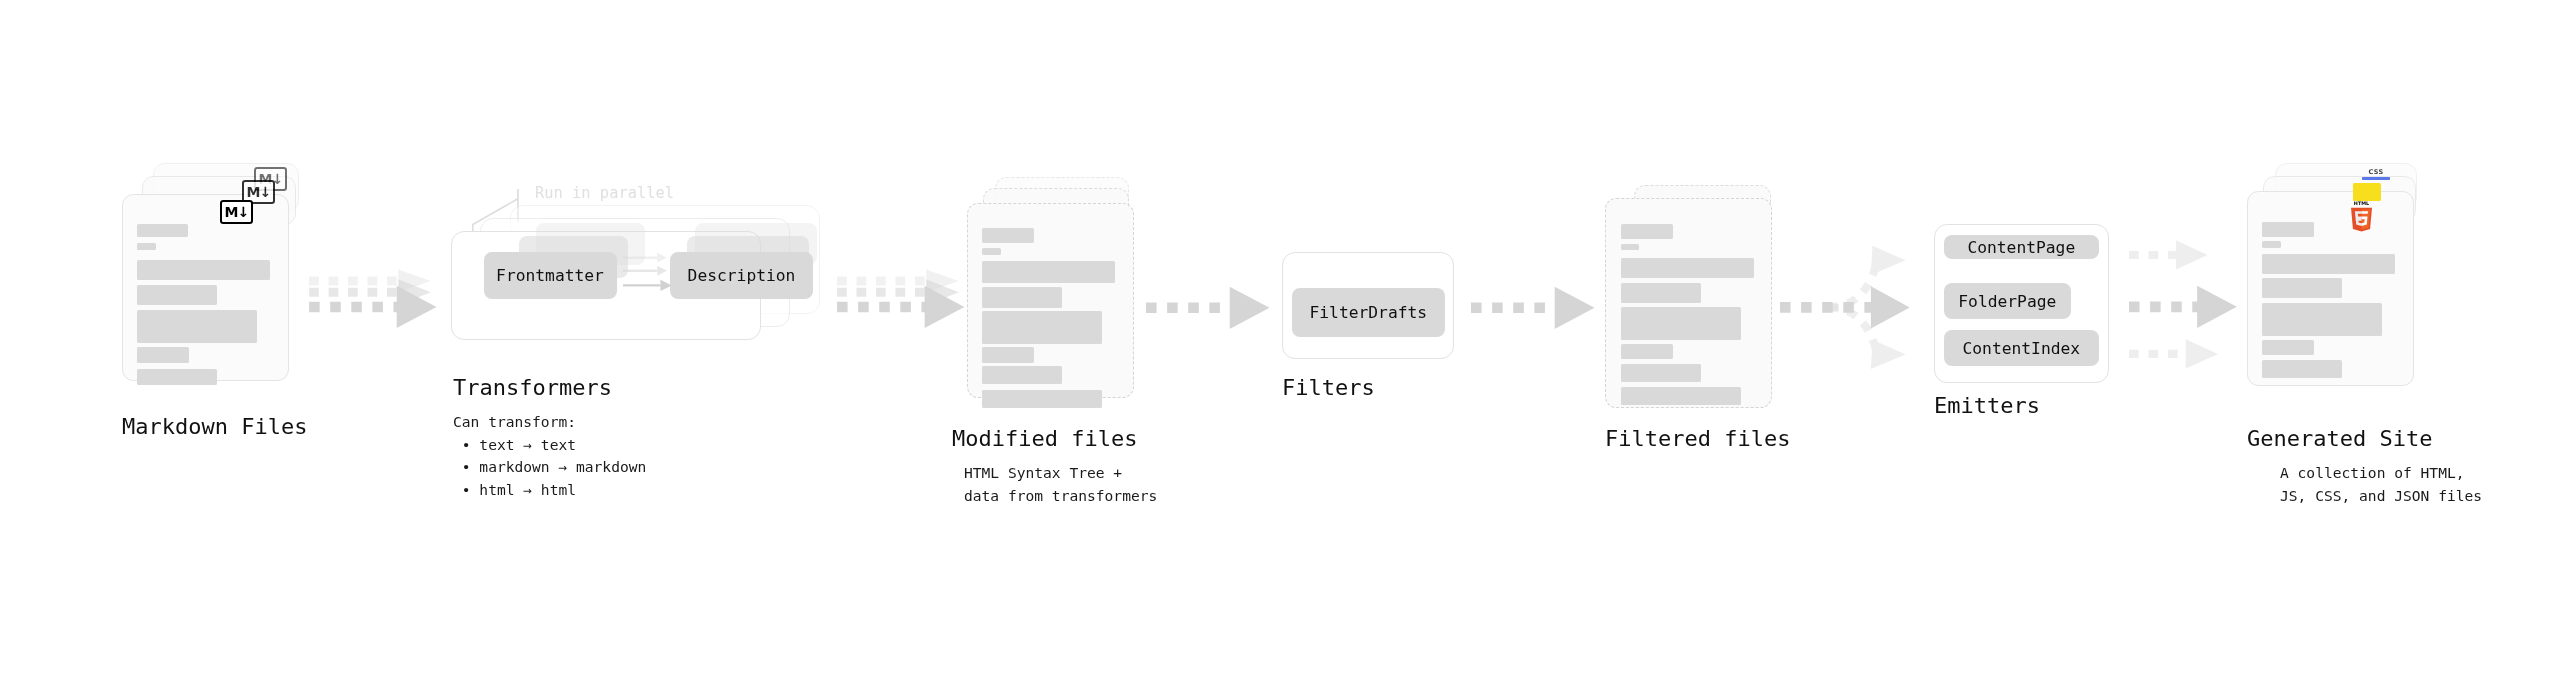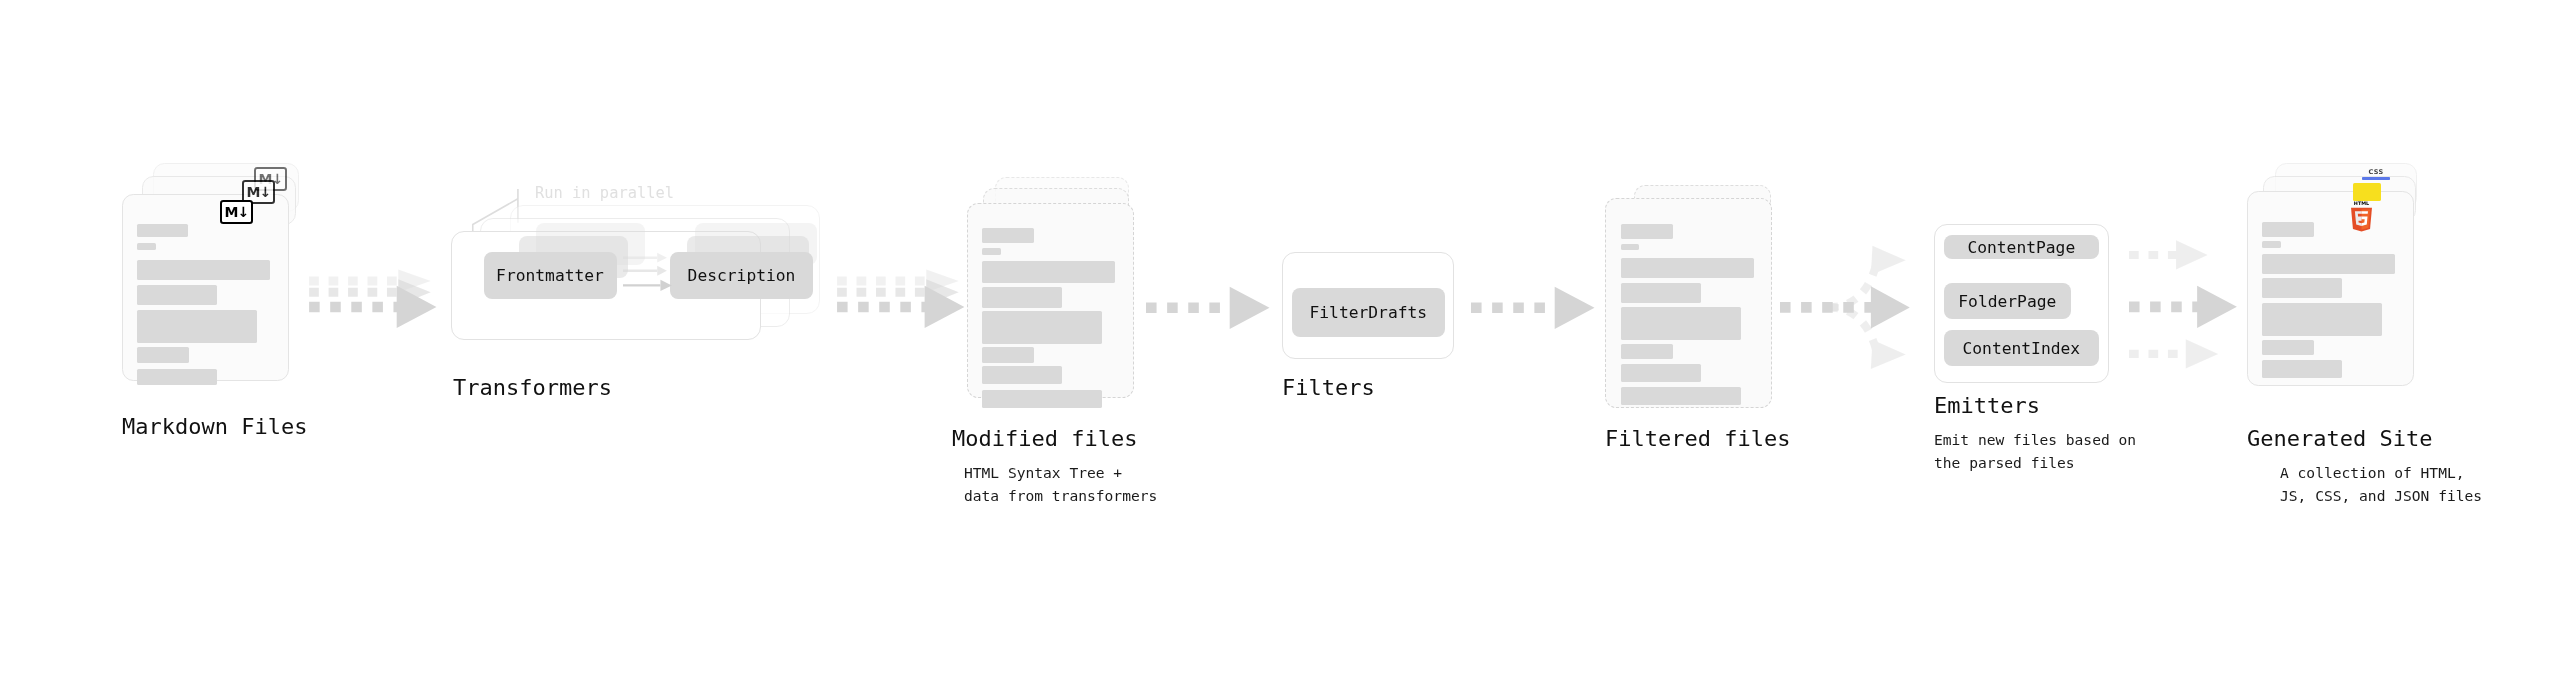--- a/index.html
+++ b/index.html
@@ -175,20 +175,24 @@
           <polygon points="42,18 54,24 42,30" fill="#d8d8d8"></polygon>
       </g>
       <g opacity="0.95">
         <line x1="0" y1="42" x2="46" y2="42" stroke="#cfcfcf" stroke-width="3"></line>
           <polygon points="46,35 60,42 46,49" fill="#cfcfcf"></polygon>
       </g>
     </svg>
   </div>
 
   <div class="stage-title" style="left:453px;top:375px;">Transformers</div>
+  <div class="stage-desc" style="left:453px;top:411px;">Can transform:
+ • text → text
+ • markdown → markdown
+ • html → html</div>
 
   <svg class="arrow-svg" style="left:837px;top:268px;" width="138" height="73" viewBox="0 0 170 90">
     <g opacity="0.32">
       <line x1="0" y1="16" x2="118" y2="16" stroke="#d5d5d5" stroke-width="11" stroke-dasharray="12 12"></line>
       <polygon points="110,2 150,16 110,30" fill="#d5d5d5"></polygon>
     </g>
     <g opacity="0.55">
       <line x1="0" y1="30" x2="118" y2="30" stroke="#d5d5d5" stroke-width="11" stroke-dasharray="12 12"></line>
       <polygon points="110,14 150,30 110,46" fill="#d5d5d5"></polygon>
     </g>
@@ -266,22 +270,20 @@
     </g>
   </svg>
 
   <div class="node" style="left:1934px;top:224px;">
     <div class="group-box" style="left:0px;top:0px;width:175px;height:159px;"></div>
     <div class="pill" style="left:9.8px;top:11.4px;width:155px;height:24px;">ContentPage</div>
     <div class="pill" style="left:9.8px;top:59px;width:127px;height:36px;">FolderPage</div>
     <div class="pill" style="left:9.8px;top:106px;width:155px;height:36px;">ContentIndex</div>
   </div>
   <div class="stage-title" style="left:1934px;top:393px;">Emitters</div>
-  <div class="stage-desc" style="left:1934px;top:429px;">Emit new files based on
-the parsed files</div>
 
   <svg class="arrow-svg" style="left:2129px;top:229px;" width="146" height="146" viewBox="0 0 180 180">
     <g opacity="0.38">
       <line x1="0" y1="32" x2="62" y2="32" stroke="#d5d5d5" stroke-width="10" stroke-dasharray="12 12"></line>
       <polygon points="58,14 97,32 58,50" fill="#d5d5d5"></polygon>
     </g>
     <g opacity="1">
       <line x1="0" y1="96" x2="88" y2="96" stroke="#d5d5d5" stroke-width="13" stroke-dasharray="13 13"></line>
       <polygon points="84,70 133,96 84,122" fill="#d5d5d5"></polygon>
     </g>

